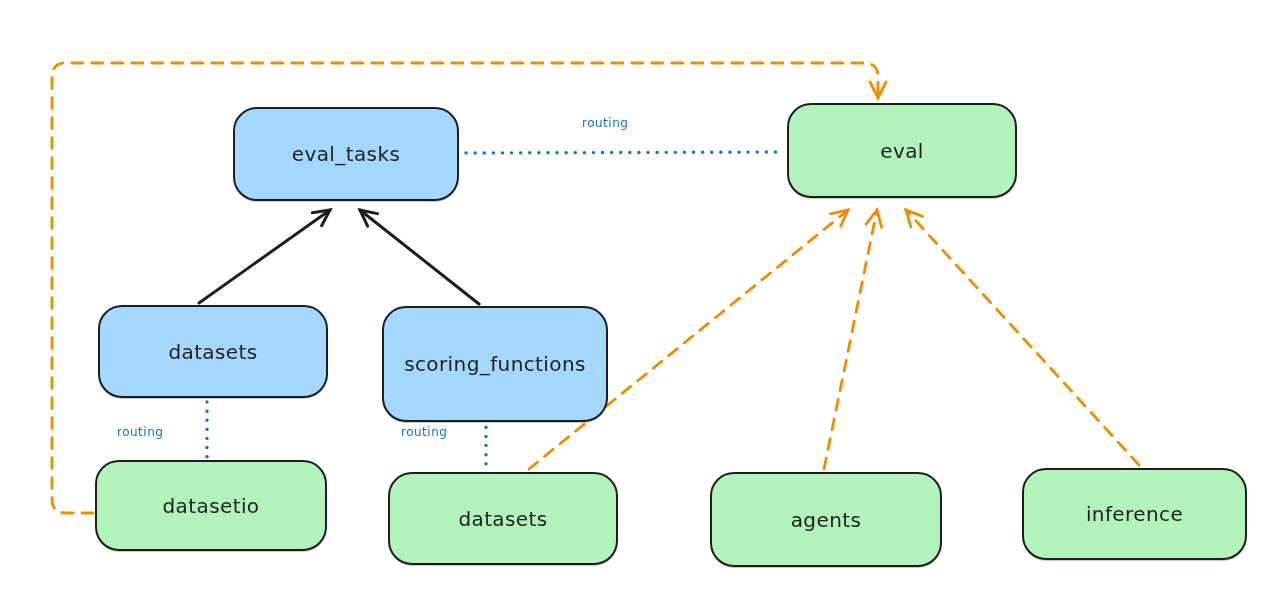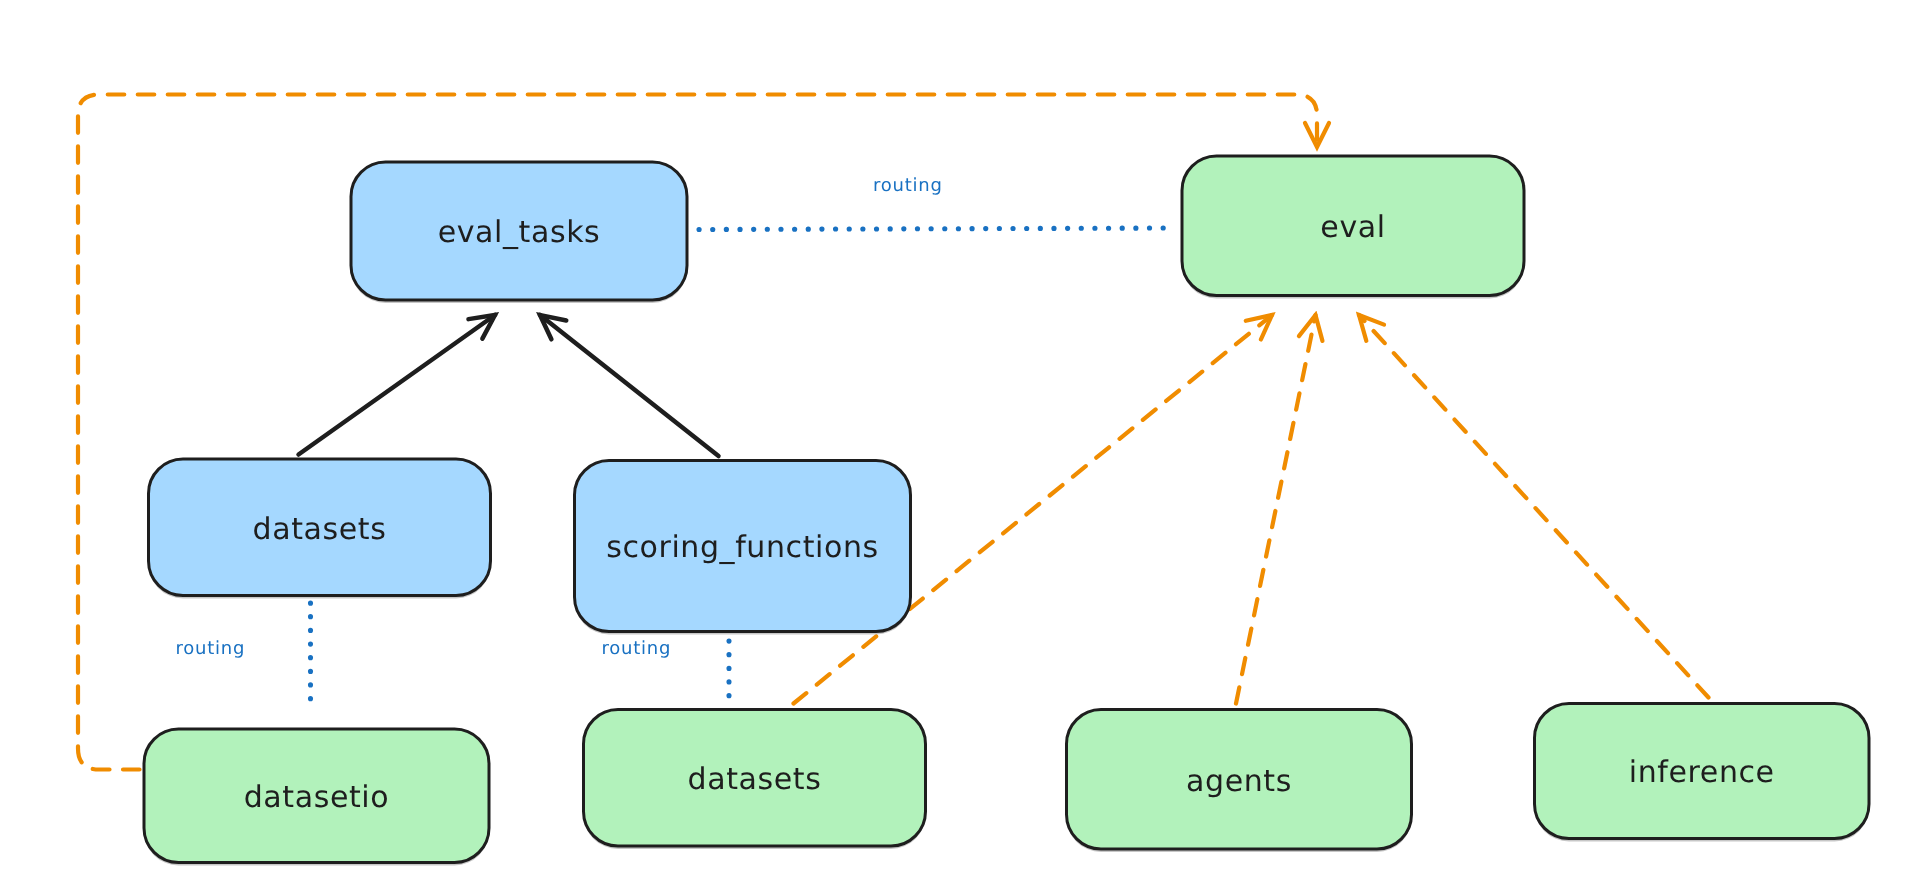--- a/index.html
+++ b/index.html
@@ -22,21 +22,21 @@
     color:var(--node-stroke,#1e1e1e);
     box-shadow:0 2px 0 -1px rgba(30,30,30,0.25);
   }
   .node.blue{background:var(--node-blue-fill,#a5d8ff);}
   .node.green{background:var(--node-green-fill,#b2f2bb);}
 
   .n-eval-tasks{left:233px;top:107px;width:226px;height:94px;}
   .n-eval{left:787px;top:103px;width:230px;height:95px;}
   .n-datasets{left:98px;top:305px;width:230px;height:93px;}
   .n-scoring-functions{left:382px;top:306px;width:226px;height:116px;}
-  .n-datasetio{left:95px;top:485px;width:232px;height:91px;}
+  .n-datasetio{left:95px;top:460px;width:232px;height:91px;}
   .n-scoring{left:388px;top:472px;width:230px;height:93px;}
   .n-agents{left:710px;top:472px;width:232px;height:95px;}
   .n-inference{left:1022px;top:468px;width:225px;height:92px;}
 
   .edge-label{
     position:absolute;
     color:var(--routing-blue,#1971c2);
     font-size:12px;
     font-weight:400;
     letter-spacing:0.5px;

